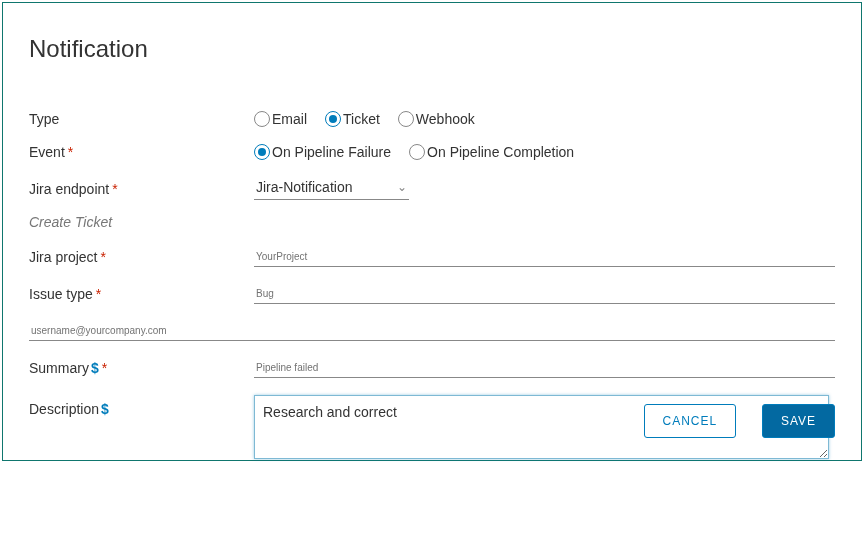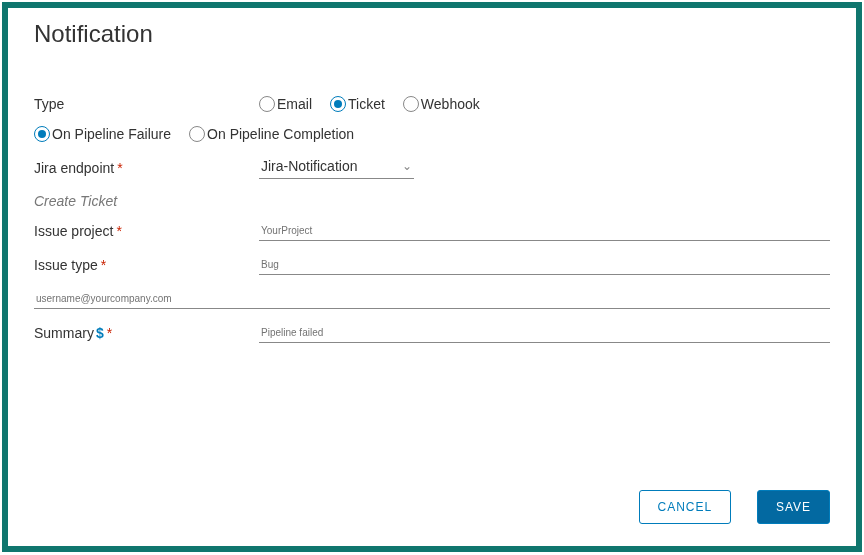--- a/index.html
+++ b/index.html
@@ -6,38 +6,39 @@
       box-sizing: border-box;
       margin: 0;
       padding: 0;
       font-family: "Segoe UI", Arial, sans-serif;
     }
     body {
       background: #fff;
       padding: 2px;
     }
     .panel {
-      border: 6px solid #0f766e;
+      border: 1px solid #0f766e;
       width: 860px;
-      height: 550px;
+      height: 459px;
       position: relative;
-      padding: 12px 26px;
+      padding: 32px 26px;
     }
     .title {
       font-size: 24px;
       font-weight: 400;
       color: #333;
       margin-bottom: 48px;
     }
     .form-row {
       display: flex;
       align-items: center;
       font-size: 14px;
       color: #333;
       margin-bottom: 14px;
+      margin-top: 17px;
     }
     .label-col {
       width: 225px;
       flex-shrink: 0;
       color: #333;
     }
     .label-col .req {
       color: #c92100;
       margin-left: 3px;
     }
@@ -171,20 +172,23 @@
         </label>
         <label class="radio-item">
           <span class="radio"></span>
           <span>Webhook</span>
         </label>
       </div>
     </div>
   </div>
 
   <div class="form-row">
+    <div class="label-col">
+      <span>Event</span><span class="req">*</span>
+    </div>
     <div class="input-col">
       <div class="radio-group">
         <label class="radio-item">
           <span class="radio checked"></span>
           <span>On Pipeline Failure</span>
         </label>
         <label class="radio-item">
           <span class="radio"></span>
           <span>On Pipeline Completion</span>
         </label>
@@ -201,21 +205,21 @@
         <span>Jira-Notification</span>
         <span class="chevron">⌄</span>
       </div>
     </div>
   </div>
 
   <div class="section-header">Create Ticket</div>
 
   <div class="form-row">
     <div class="label-col">
-      <span>Issue project</span><span class="req">*</span>
+      <span>Jira project</span><span class="req">*</span>
     </div>
     <div class="input-col">
       <input class="underline-input" value="YourProject" style="">
     </div>
   </div>
 
   <div class="form-row">
     <div class="label-col">
       <span>Issue type</span><span class="req">*</span>
     </div>
@@ -232,19 +236,27 @@
 
   <div class="form-row">
     <div class="label-col">
       <span>Summary</span><span class="var-icon">$</span><span class="req">*</span>
     </div>
     <div class="input-col">
       <input class="underline-input" value="Pipeline failed" style="">
     </div>
   </div>
 
+  <div class="form-row" style="align-items:flex-start">
+    <div class="label-col" style="padding-top:6px">
+      <span>Description</span><span class="var-icon">$</span>
+    </div>
+    <div class="input-col">
+      <textarea class="textarea" style="">Research and correct</textarea>
+    </div>
+  </div>
 
   <div class="button-row">
     <button class="btn btn-secondary">Cancel</button>
     <button class="btn btn-primary">Save</button>
   </div>
 
 </div>
 
 </body></html>

